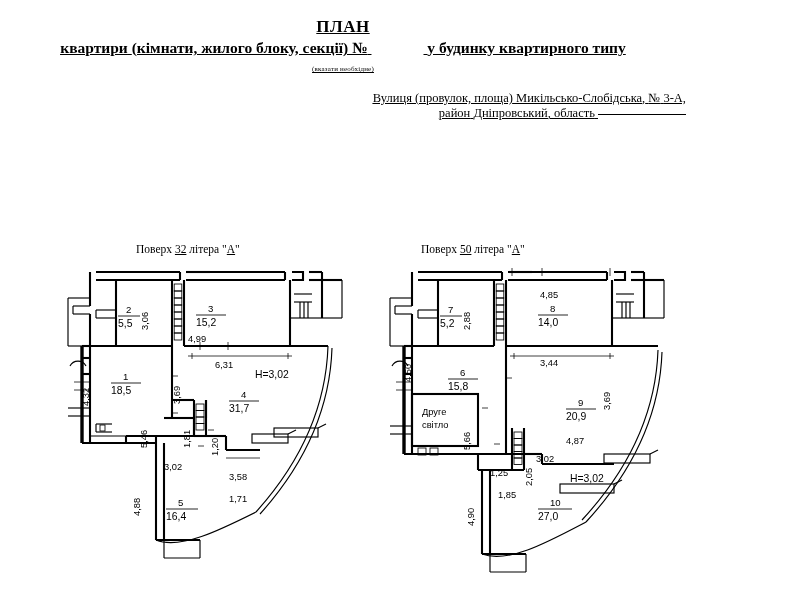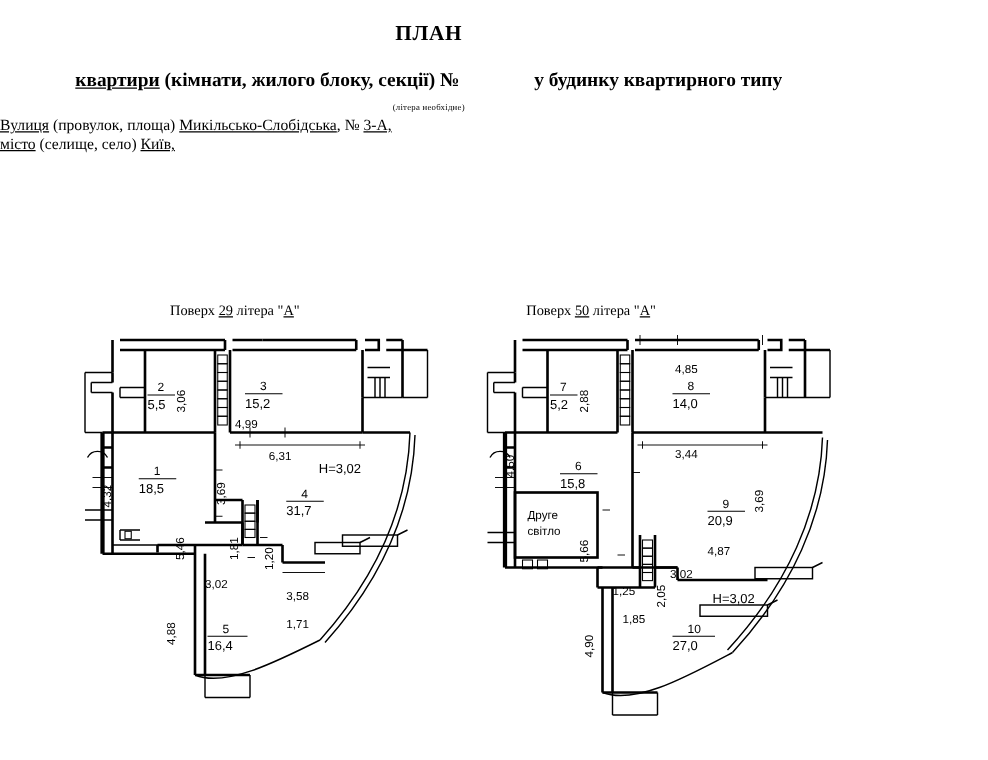--- a/index.html
+++ b/index.html
@@ -1,26 +1,26 @@
 <!DOCTYPE html>
 <html><head>
 <meta charset="utf-8">
 <style>
   html,body{margin:0;padding:0;background:#ffffff;}
   body{width:790px;height:608px;position:relative;overflow:hidden;
        font-family:"Liberation Serif",serif;color:#000;}
   
-  .hdr{position:absolute;left:0;top:0;width:686px;}
+  .hdr{position:absolute;left:0;top:0;width:686px;text-decoration:underline;}
   .ttl{text-align:center;font-weight:bold;font-size:17px;letter-spacing:.5px;margin-top:17px;}
-  .ln2{text-align:center;font-weight:bold;font-size:15.5px;margin-top:19px;white-space:nowrap;}
+  .ln2{text-align:center;font-weight:bold;font-size:15.5px;margin-top:2px;white-space:nowrap;}
   .ln2 .u{text-decoration:underline;}
   .ln2 .gap{display:inline-block;width:52px;}
   .ln3{text-align:center;font-weight:bold;font-size:15.5px;margin-top:1px;}
   .note{text-align:center;font-size:7px;margin-top:8px;letter-spacing:.2px;}
-  .addr{font-size:12.5px;margin-top:3px;text-align:left;line-height:15px;}
+  .addr{font-size:12.5px;margin-top:18px;text-align:right;line-height:15px;}
   .addr .u{text-decoration:underline;}
   .addr .blank{display:inline-block;width:88px;border-bottom:1px solid #000;
                vertical-align:2px;height:1px;}
   .scale{text-align:center;font-size:8px;margin-top:7px;}
   
   .cap{position:absolute;font-size:11.5px;}
   .cap .u{text-decoration:underline;}
   #cap-left{left:136px;top:243px;}
   #cap-right{left:421px;top:243px;}
   
@@ -43,42 +43,42 @@
 <div class="hdr">
   <div class="ttl">ПЛАН</div>
 
   <div class="ln2">
     <span class="u">квартири</span>
     <span>(кімнати, жилого блоку, секції) №</span>
     <span class="gap"></span>
     <span>у будинку квартирного типу</span>
   </div>
 
-  <div class="note">(літера необхідне)</div>
+  <div class="note">(вказати необхідне)</div>
 
   <div class="addr">
     <div>
       <span class="u">Вулиця</span>
       <span>(провулок, площа)</span>
       <span class="u">Микільсько-Слобідська</span><span>,</span>
       <span>№</span>
       <span class="u">3-А,</span>
     </div>
     <div>
-      <span class="u">місто</span>
-      <span>(селище, село)</span>
-      <span class="u">Київ,</span>
+      <span>район</span>
+      <span class="u">Дніпровський</span><span>, область</span>
+      <span class="blank"></span>
     </div>
   </div>
 
 </div>
 
 <div class="cap" id="cap-left">
   <span>Поверх</span>
-  <span class="u">29</span>
+  <span class="u">32</span>
   <span>літера</span>
   "<span class="u">А</span>"
 </div>
 <div class="cap" id="cap-right">
   <span>Поверх</span>
   <span class="u">50</span>
   <span>літера</span>
   "<span class="u">А</span>"
 </div>
 

